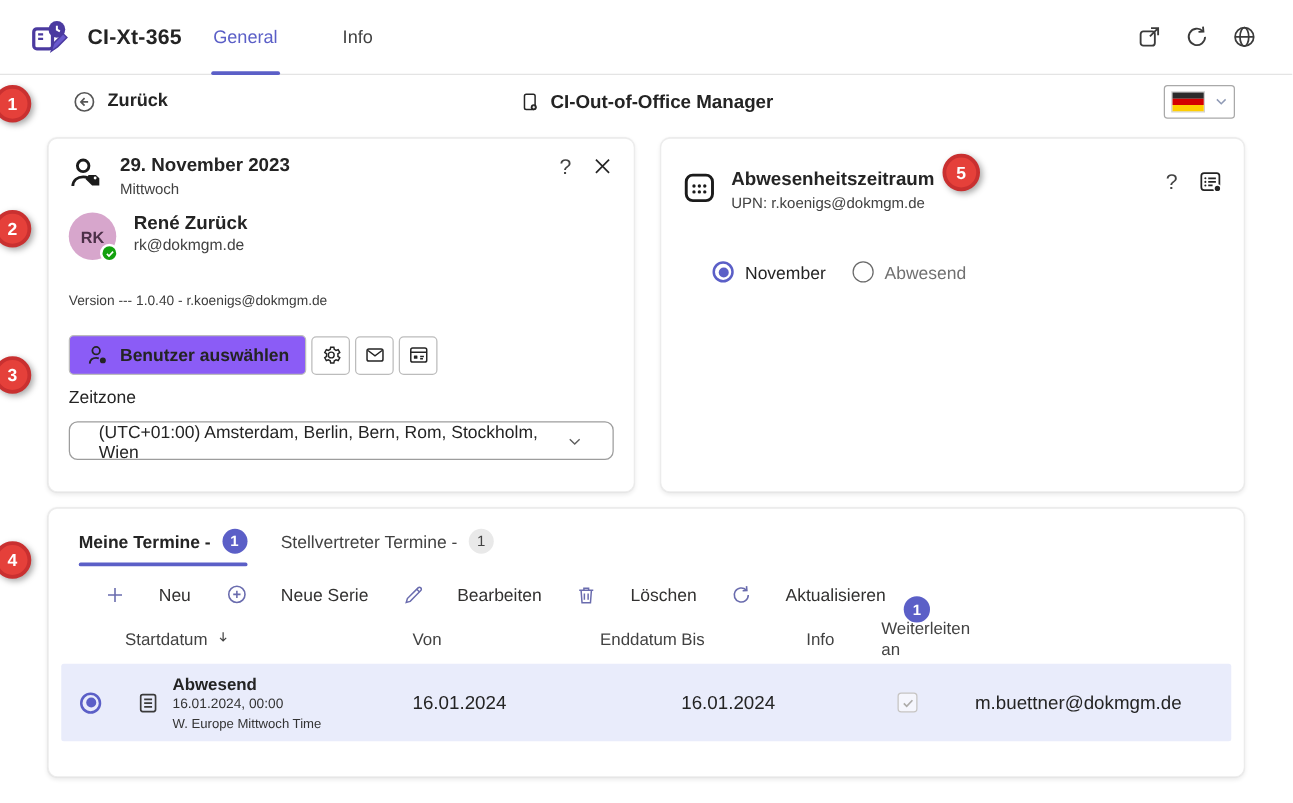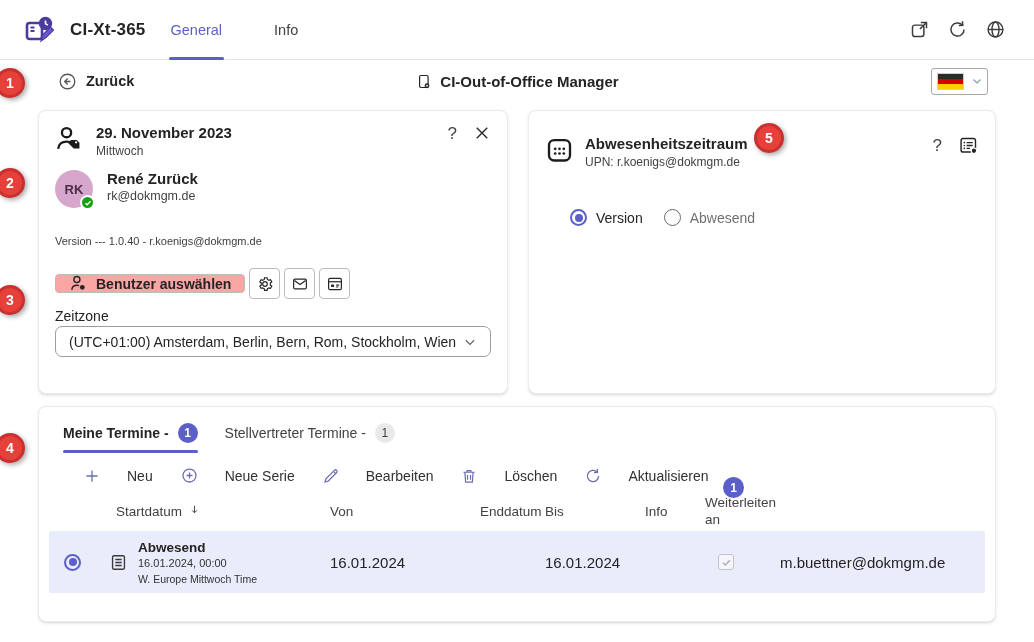--- a/index.html
+++ b/index.html
@@ -53,28 +53,28 @@
   .avatar{ position:relative; width:38px; height:38px; border-radius:50%; background:#d7a6cc; color:#4b2f47;
            font-size:13px; font-weight:700; display:flex; align-items:center; justify-content:center; }
   .presence{ position:absolute; right:-2px; bottom:-2px; width:15px; height:15px; border-radius:50%;
              background:#13a10e; border:2px solid #fff; display:flex; align-items:center; justify-content:center; }
   .u-name{ font-size:15px; font-weight:700; color:#242424; }
   .u-mail{ font-size:12.5px; color:#424242; margin-top:2px; }
 
   .version{ margin-top:26px; font-size:11px; line-height:14px; color:#3d3d3d; }
 
   .btn-row{ margin-top:20px; display:flex; align-items:center; gap:4px; }
-  .btn-main{ height:19px; border:1px solid #bcbcbc; border-radius:4px; background:#fca5a5; display:flex; align-items:center;
+  .btn-main{ height:32px; border:1px solid #bcbcbc; border-radius:4px; background:#8b5cf6; display:flex; align-items:center;
              gap:8px; padding:0 13px; font-size:14px; font-weight:600; color:#242424; cursor:pointer; }
   .btn-icon{ width:31px; height:31px; border:1px solid #bcbcbc; border-radius:4px; background:#fff;
              display:flex; align-items:center; justify-content:center; color:#242424; cursor:pointer; }
 
   .tz-label{ margin-top:9px; font-size:14px; color:#242424; }
-  .tz-select{ margin-top:2px; height:31px; border:1px solid #9d9d9d; border-radius:7px; display:flex; align-items:center;
-              justify-content:space-between; padding:0 13px; font-size:14px; color:#242424; cursor:pointer; }
+  .tz-select{ margin-top:12px; height:31px; border:1px solid #9d9d9d; border-radius:7px; display:flex; align-items:center;
+              justify-content:space-between; padding:0 23px; font-size:14px; color:#242424; cursor:pointer; }
   .chev{ color:#5f5f5f; }
 
   .radio-row{ margin-top:40px; margin-left:25px; display:flex; align-items:center; gap:21px; }
   .radio{ display:flex; align-items:center; gap:9px; cursor:pointer; }
   .r-outer{ width:17px; height:17px; border-radius:50%; border:2px solid #5b5fc7; display:flex; align-items:center; justify-content:center; }
   .r-outer .r-dot{ width:8px; height:8px; border-radius:50%; background:#5b5fc7; }
   .r-outer.off{ border:1.5px solid #6a6a6a; }
   .r-label{ font-size:14px; color:#242424; }
   .r-label.dim{ color:#707070; }
 
@@ -92,21 +92,21 @@
   .bc-toolbar{ margin:13px 0 0 44px; display:flex; align-items:center; gap:27px; }
   .tool{ display:flex; align-items:center; gap:26px; font-size:14px; color:#323130; cursor:pointer; }
   .tool svg{ color:#6a6cae; }
   .count-badge{ position:absolute; left:684px; top:70px; width:21px; height:21px; border-radius:50%;
                 background:#5b5fc7; color:#fff; font-size:12px; font-weight:600;
                 display:flex; align-items:center; justify-content:center; }
 
   .grid{ display:grid; grid-template-columns:47px 230px 150px 65px 100px 60px 75px 1fr; align-items:center; }
   .thead{ margin:6px 10px 0; min-height:40px; font-size:13.5px; color:#424242; }
   .thead > div{ padding:0 4px; line-height:17px; }
-  .th-sort{ display:flex; align-items:flex-start; gap:6px; cursor:pointer;margin-left:16px; }
+  .th-sort{ display:flex; align-items:flex-start; gap:6px; cursor:pointer; }
   .th-weiter{ max-width:90px; }
 
   .trow{ margin:0 10px; height:62px; background:#e9ecfb; border-radius:2px; cursor:pointer; }
   .trow > div{ padding:0 4px; }
   .cell-radio{ display:flex; justify-content:center; }
   .betreff-cell{ display:flex; align-items:center; gap:10px; padding-left:13px !important; }
   .betreff-cell .doc{ color:#3a3a3a; flex:none; }
   .b-title{ font-size:13.5px; font-weight:700; color:#242424; }
   .b-sub{ font-size:11px; color:#333; margin-top:2px; }
   .b-tz{ font-size:10.5px; color:#333; margin-top:4px; }
@@ -300,21 +300,21 @@
           <circle cx="18.2" cy="18" r="3.1" fill="#242424" stroke="#fff" stroke-width="1.3"></circle>
         </svg>
       </div>
     </div>
 
     <div class="radio-row">
       <label class="radio">
         <span class="r-outer">
             <span class="r-dot"></span>
           </span>
-        <span class="r-label">Version</span>
+        <span class="r-label">November</span>
       </label>
       <label class="radio">
         <span class="r-outer off"></span>
         <span class="r-label dim">Abwesend</span>
       </label>
     </div>
   </section>
 </div>
 
 <section class="card card-c">

